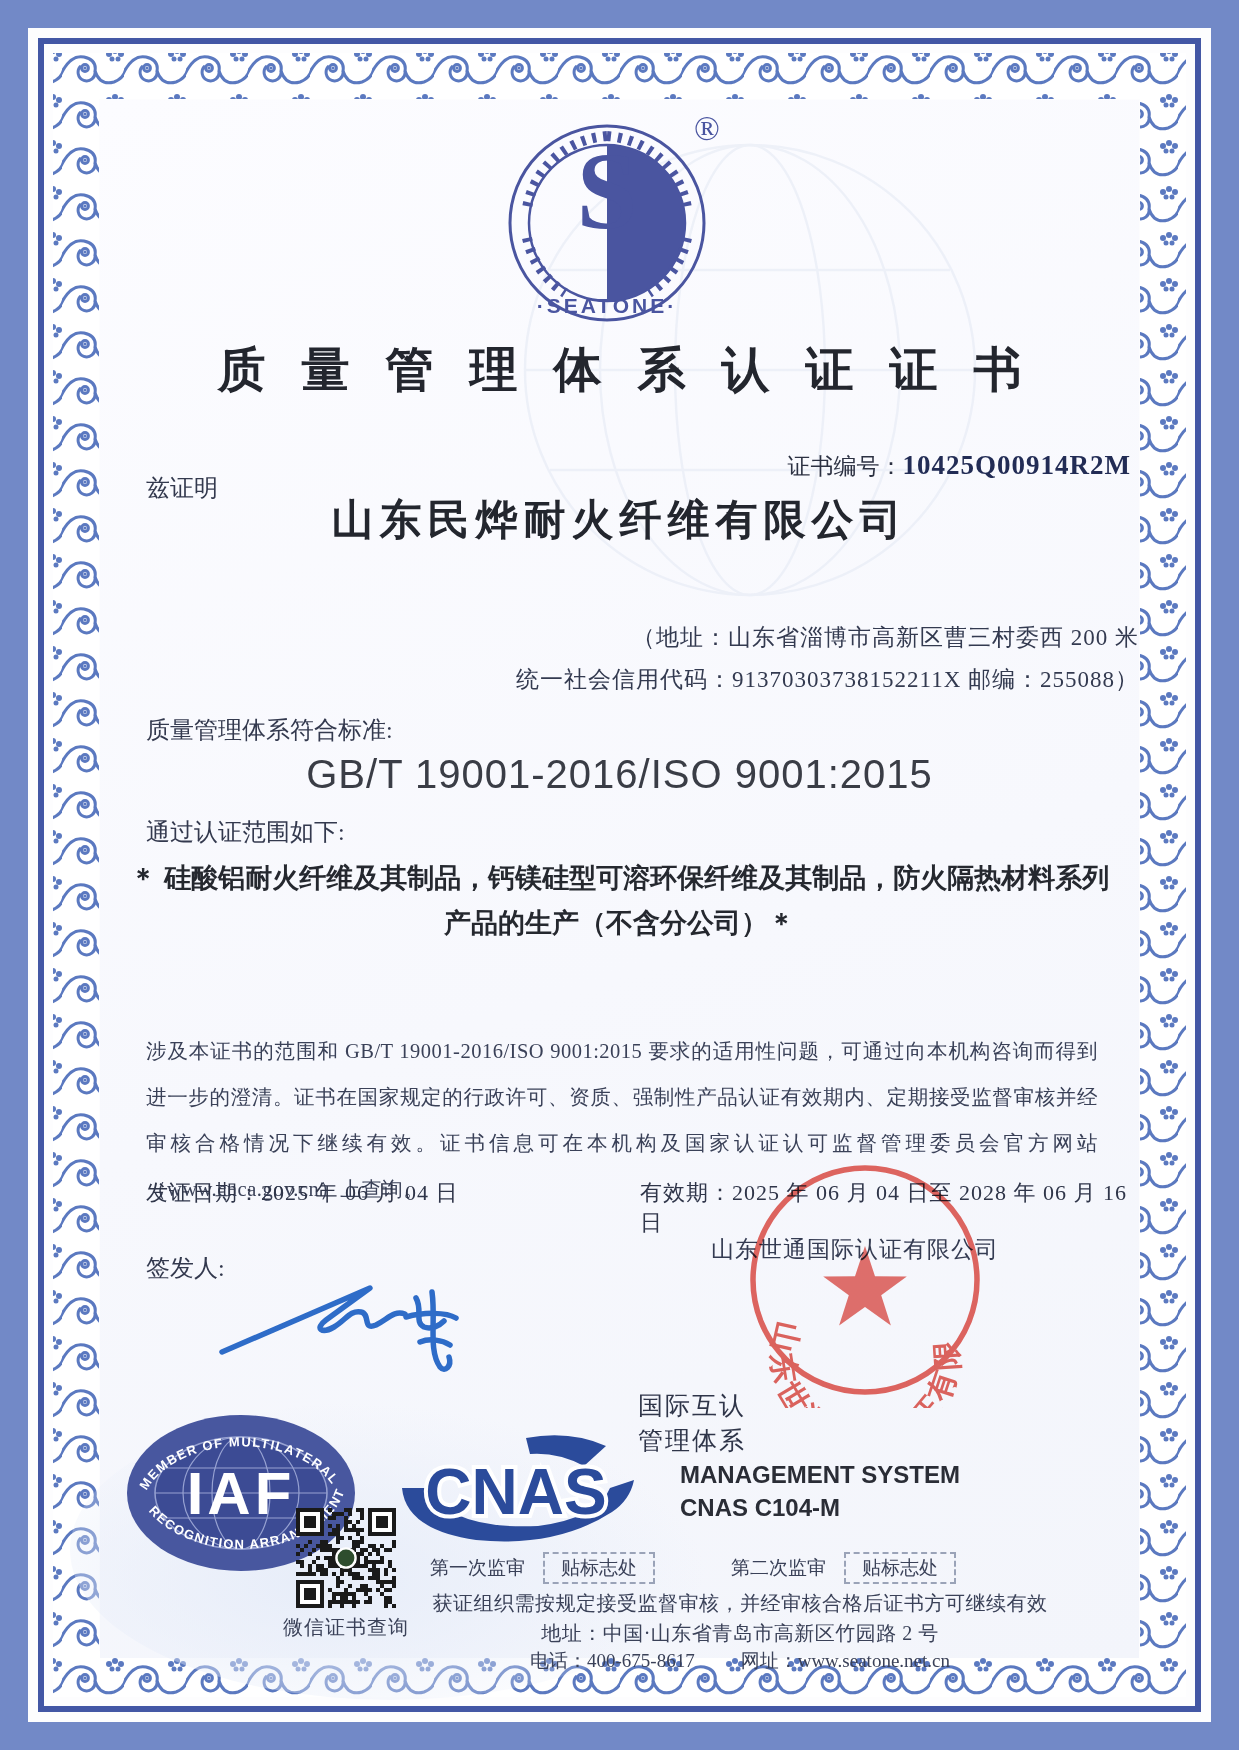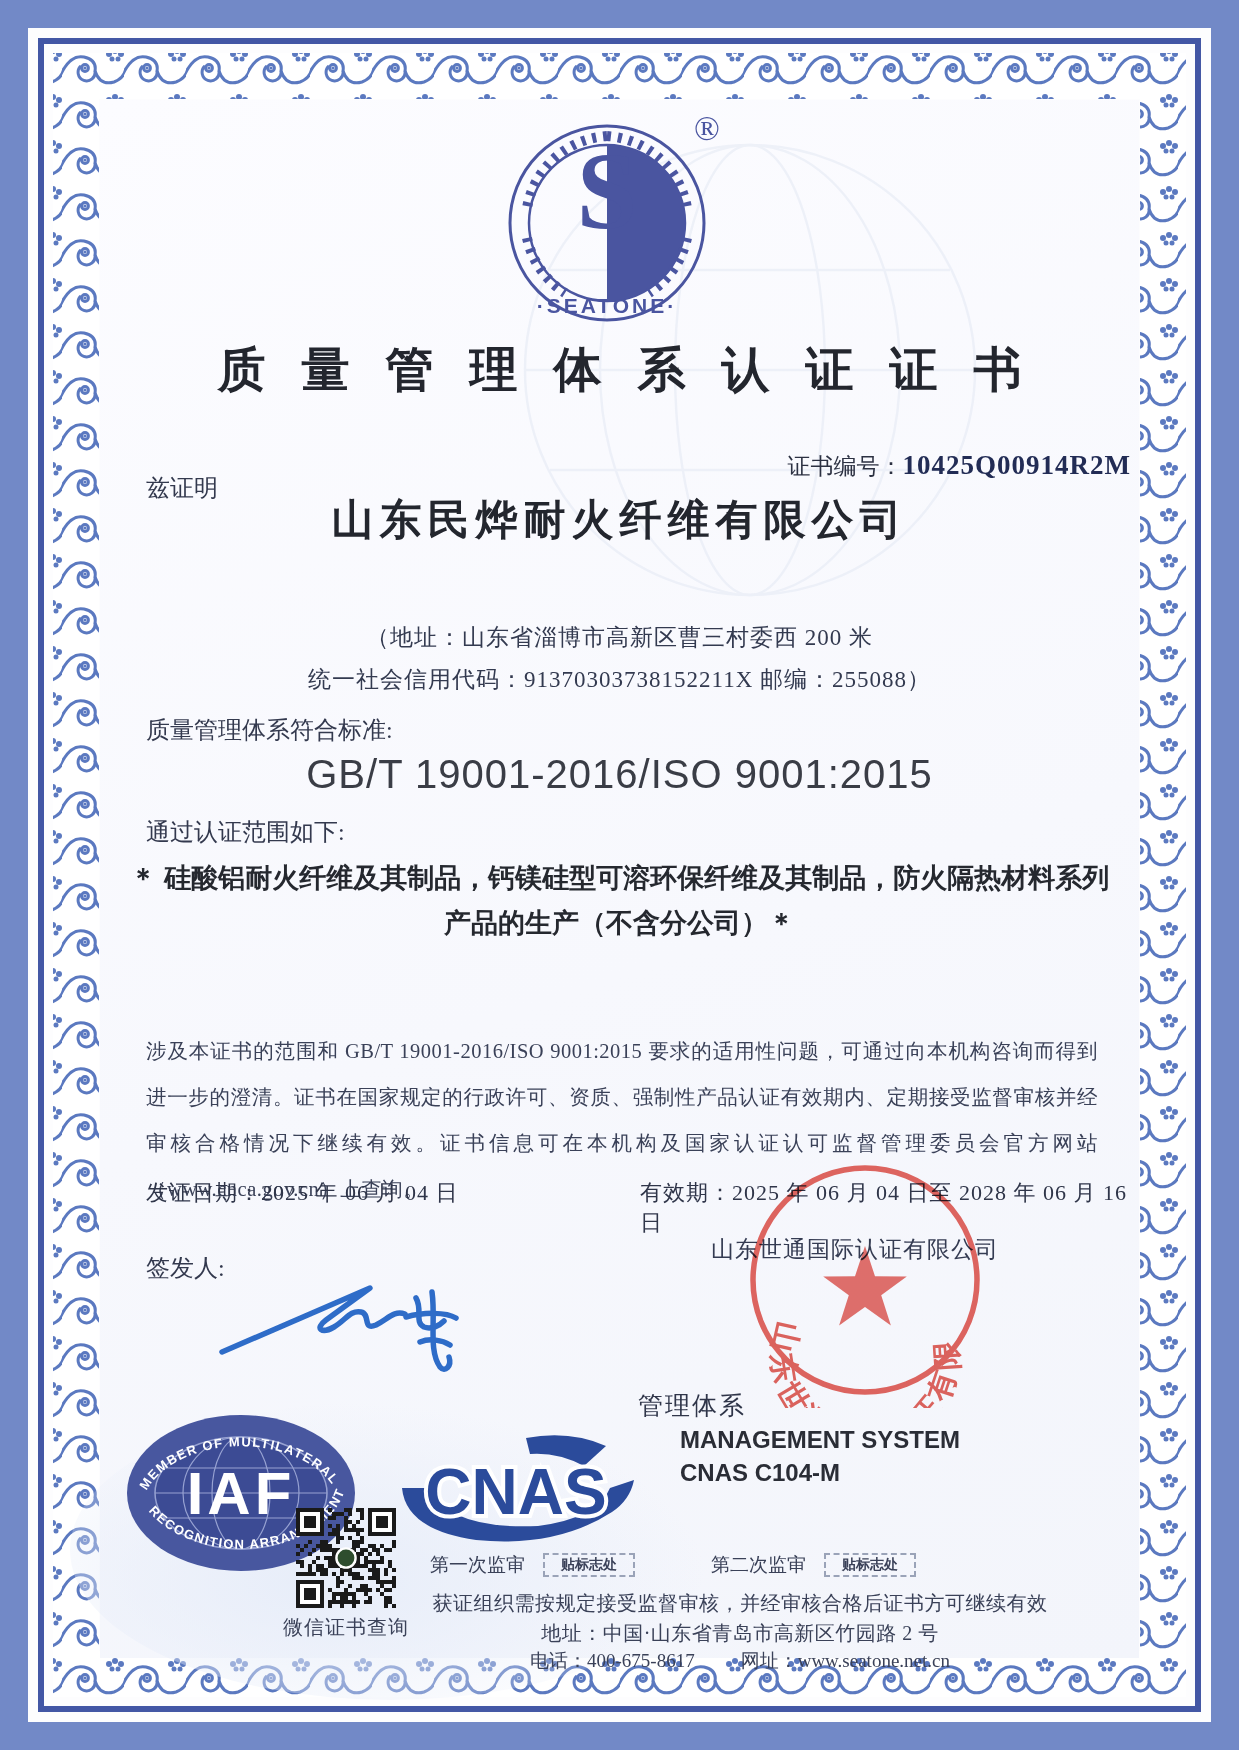--- a/index.html
+++ b/index.html
@@ -17,32 +17,32 @@
   .abs{position:absolute;}
   .center{left:0;right:0;text-align:center;}
   .wave-bg{position:absolute;left:-30px;top:1300px;width:640px;height:300px;
     background:radial-gradient(ellipse at 40% 60%, #e7edf9 0%, rgba(231,237,249,0) 70%);
     border-radius:50%;}
   .title{font-size:48px;font-weight:bold;letter-spacing:36px;padding-left:36px;color:#23262e;}
   .cert-line{font-size:23px;color:#2c3142;}
   .cert-line b{font-size:27px;color:#222c55;letter-spacing:1px;}
   .small-label{font-size:24px;color:#33394e;}
   .company{font-size:42px;font-weight:bold;letter-spacing:6px;color:#23262e;}
-  .addr{font-size:23px;color:#333a50;letter-spacing:1px;}
+  .addr{font-size:23px;color:#333a50;letter-spacing:1px;text-align:right;}
   .std-value{font-family:"Liberation Sans","DejaVu Sans",sans-serif;font-size:40px;color:#3a3d46;letter-spacing:1px;}
   .scope{font-family:"Liberation Sans","DejaVu Sans",sans-serif;font-size:27px;font-weight:600;
     color:#25282f;line-height:1.65;text-align:center;}
   .legal{font-size:20.5px;color:#3a4158;line-height:2.25;text-align:justify;letter-spacing:.5px;}
   .date-line{font-size:22px;color:#2f3549;letter-spacing:1px;}
   .issuer{font-size:23px;color:#343b52;letter-spacing:1px;text-align:center;}
   .cnas-cn{font-size:25px;color:#2f3549;line-height:35px;letter-spacing:2px;}
   .cnas-en{font-family:"Liberation Sans","DejaVu Sans",sans-serif;font-size:24px;font-weight:bold;color:#2a2d36;line-height:33px;margin-left:42px;}
   .qr-label{font-size:20px;color:#3a4158;text-align:center;letter-spacing:1px;}
   .foot{font-size:19px;color:#3a4158;}
-  .sticker-box{border:2px dashed #9aa3b8;padding:1px 16px;color:#3a4158;font-size:14px;font-weight:bold;}
+  .sticker-box{border:2px dashed #9aa3b8;padding:1px 16px;color:#3a4158;font-size:19px;}
   .row-flex{display:flex;align-items:center;}
   .notice{font-size:20px;color:#3a4158;text-align:center;letter-spacing:.5px;}
   .seal-svg{mix-blend-mode:multiply;opacity:.9;}
   .seal-text{font-size:30px;font-weight:bold;letter-spacing:5px;fill:#e0544c;}
   .ring-text{font-family:"Liberation Sans","DejaVu Sans",sans-serif;font-size:13px;font-weight:bold;
     letter-spacing:1.4px;fill:#ffffff;}
   .iaf-text{font-family:"Liberation Sans","DejaVu Sans",sans-serif;font-weight:bold;fill:#ffffff;}
   .cnas-word{font-family:"Liberation Sans","DejaVu Sans",sans-serif;font-weight:bold;fill:#2b4b9b;
     paint-order:stroke;stroke:#ffffff;stroke-width:8px;}
 </style>
@@ -163,20 +163,21 @@
     <text class="ring-text"><textPath href="#iafBot" startOffset="30">RECOGNITION ARRANGEMENT</textPath></text>
   </svg>
 
   <svg class="abs" style="left:288px;top:1330px" width="265" height="125" viewBox="0 0 265 125">
     <path d="M138,8 Q182,0 218,16 L196,36 Q170,22 142,24 Z" fill="#2b4b9b"></path>
     <path d="M14,58 Q18,100 88,110 Q168,118 224,82 Q242,70 246,50 L222,58 Q210,88 150,96 Q62,100 40,58 Z" fill="#2b4b9b"></path>
     <text class="cnas-word" x="128" y="84" text-anchor="middle" font-size="64">CNAS</text>
   </svg>
 
   <div class="abs" style="left:538px;top:1288px">
+    <div class="cnas-cn">国际互认</div>
     <div class="cnas-cn">管理体系</div>
     <div class="cnas-en">MANAGEMENT SYSTEM</div>
     <div class="cnas-en">CNAS C104-M</div>
   </div>
 
   <svg id="qr-svg" class="abs" style="left:196px;top:1408px" width="100" height="100" viewBox="0 0 100 100">
       <rect x="32" y="0" width="4" height="4" fill="#1a1a1a"></rect>
       <rect x="48" y="0" width="4" height="4" fill="#1a1a1a"></rect>
       <rect x="52" y="0" width="4" height="4" fill="#1a1a1a"></rect>
       <rect x="60" y="0" width="4" height="4" fill="#1a1a1a"></rect>

